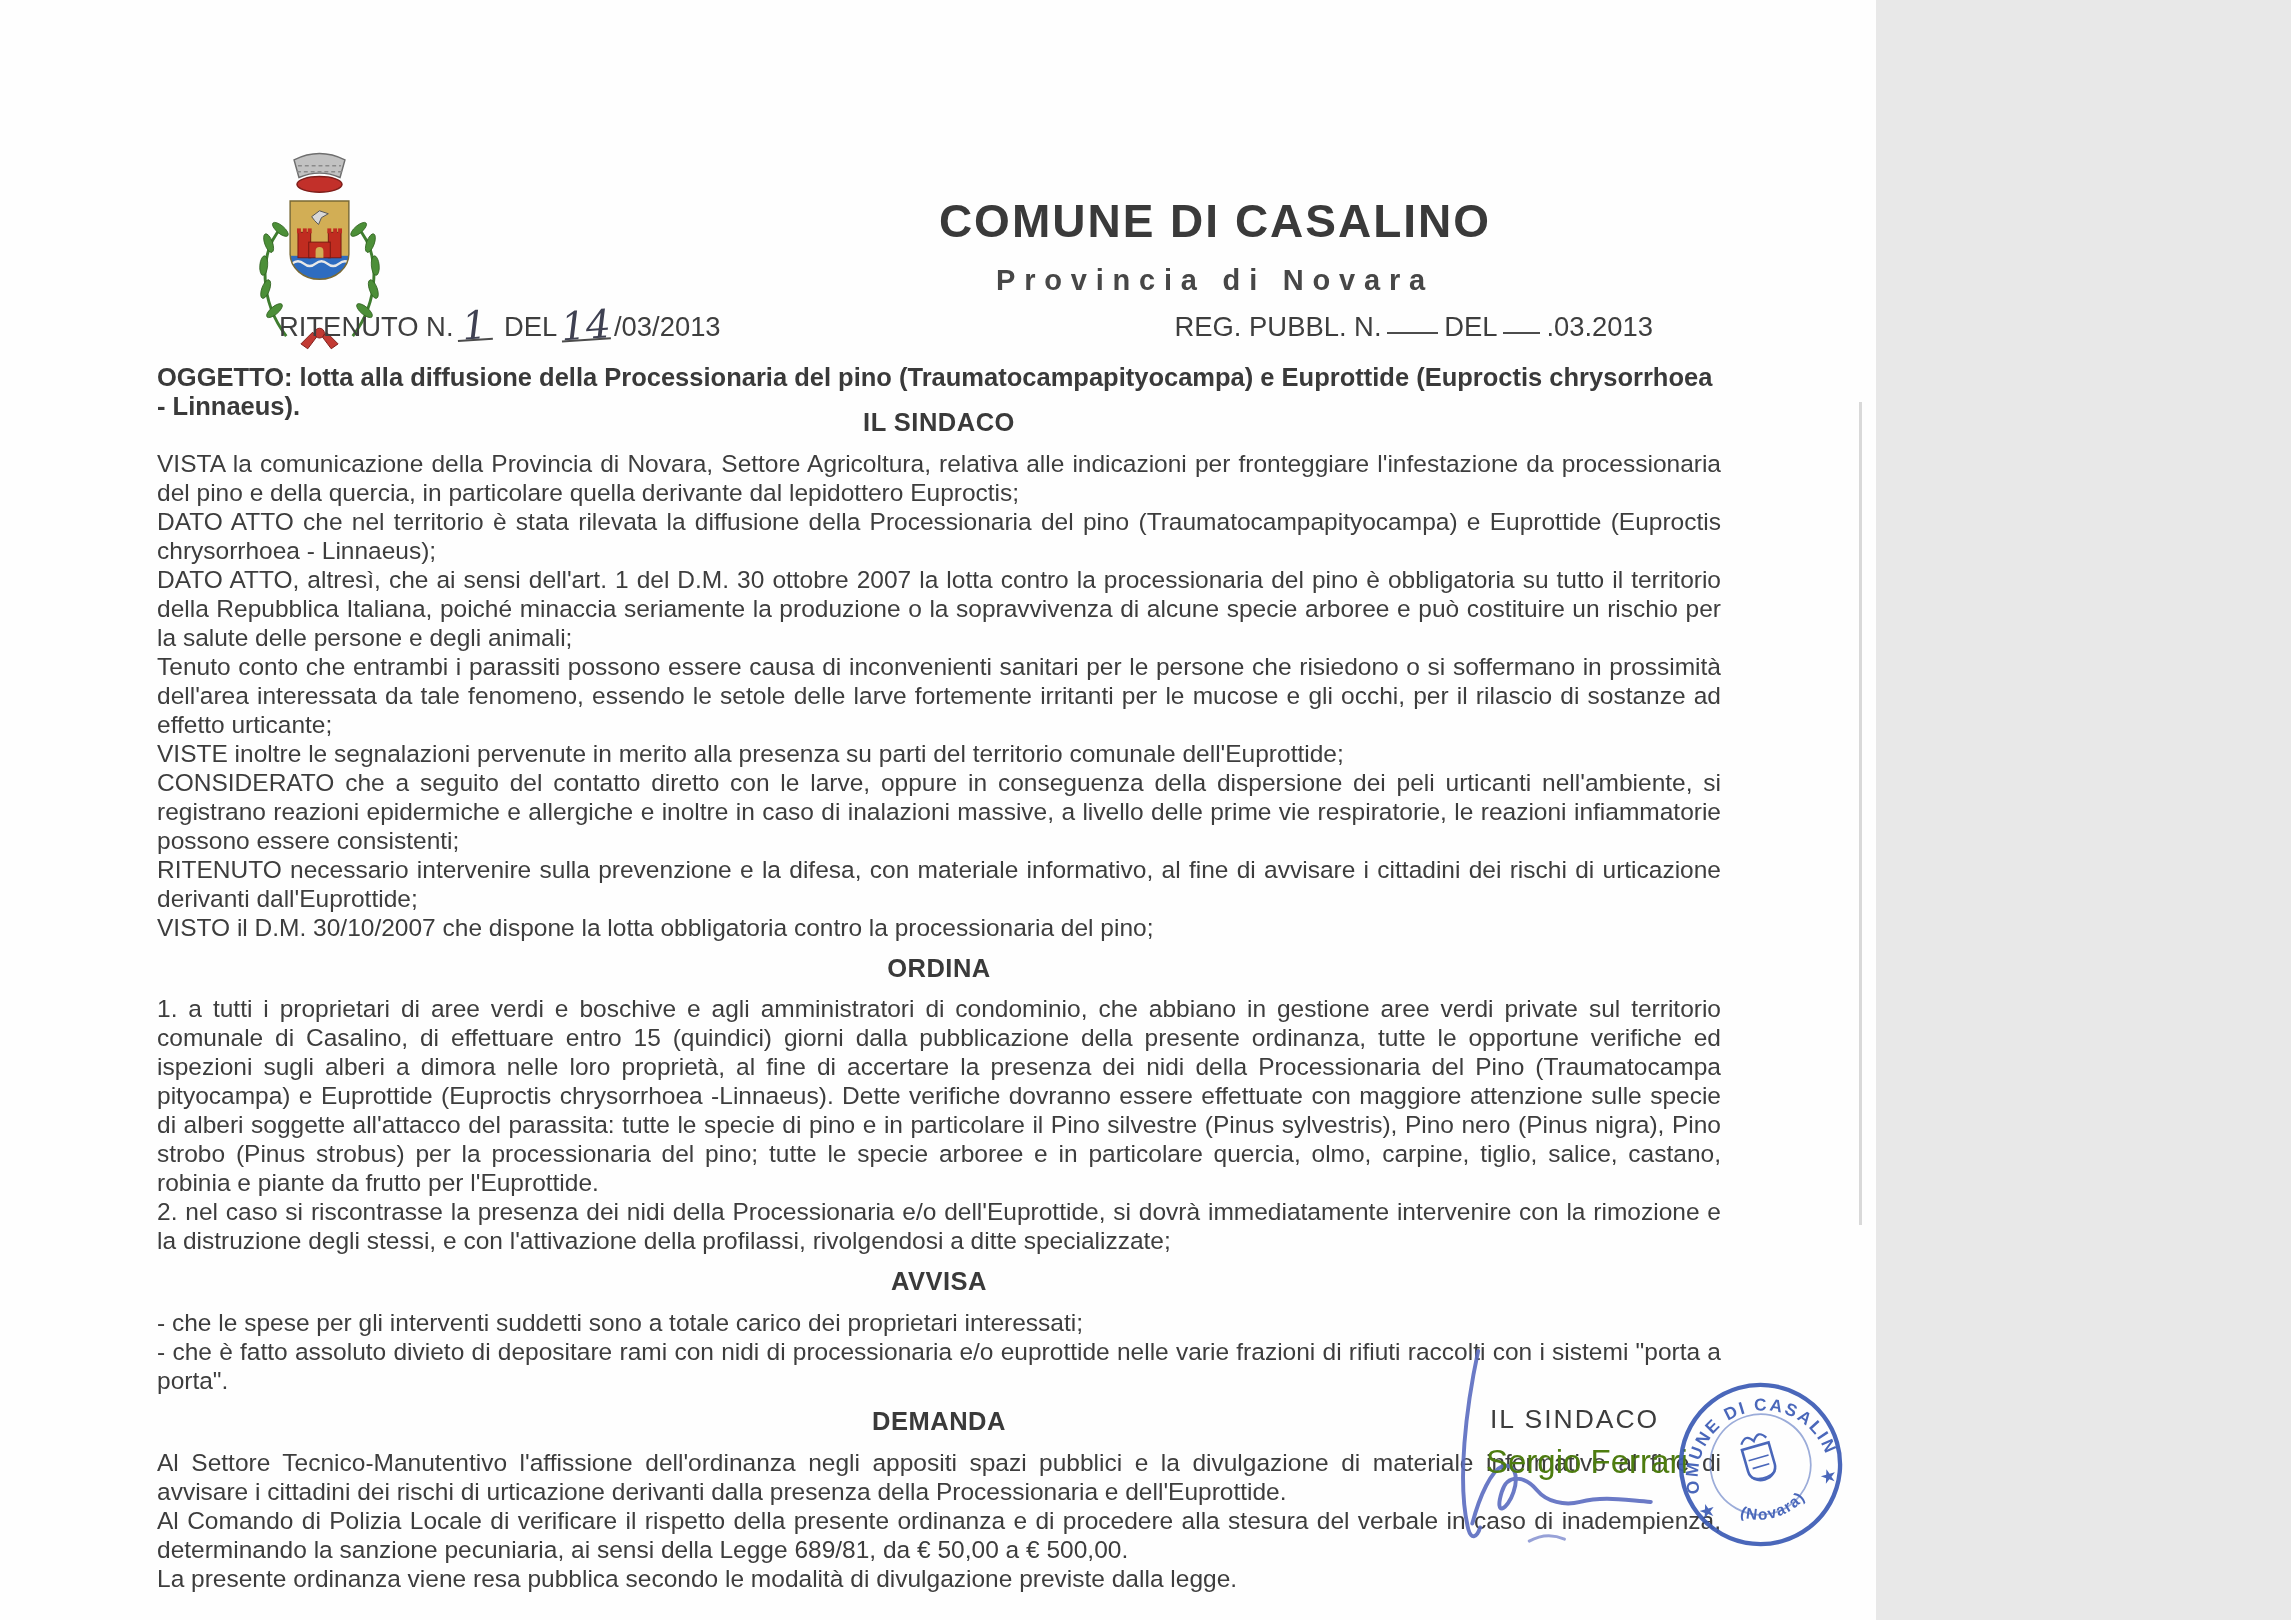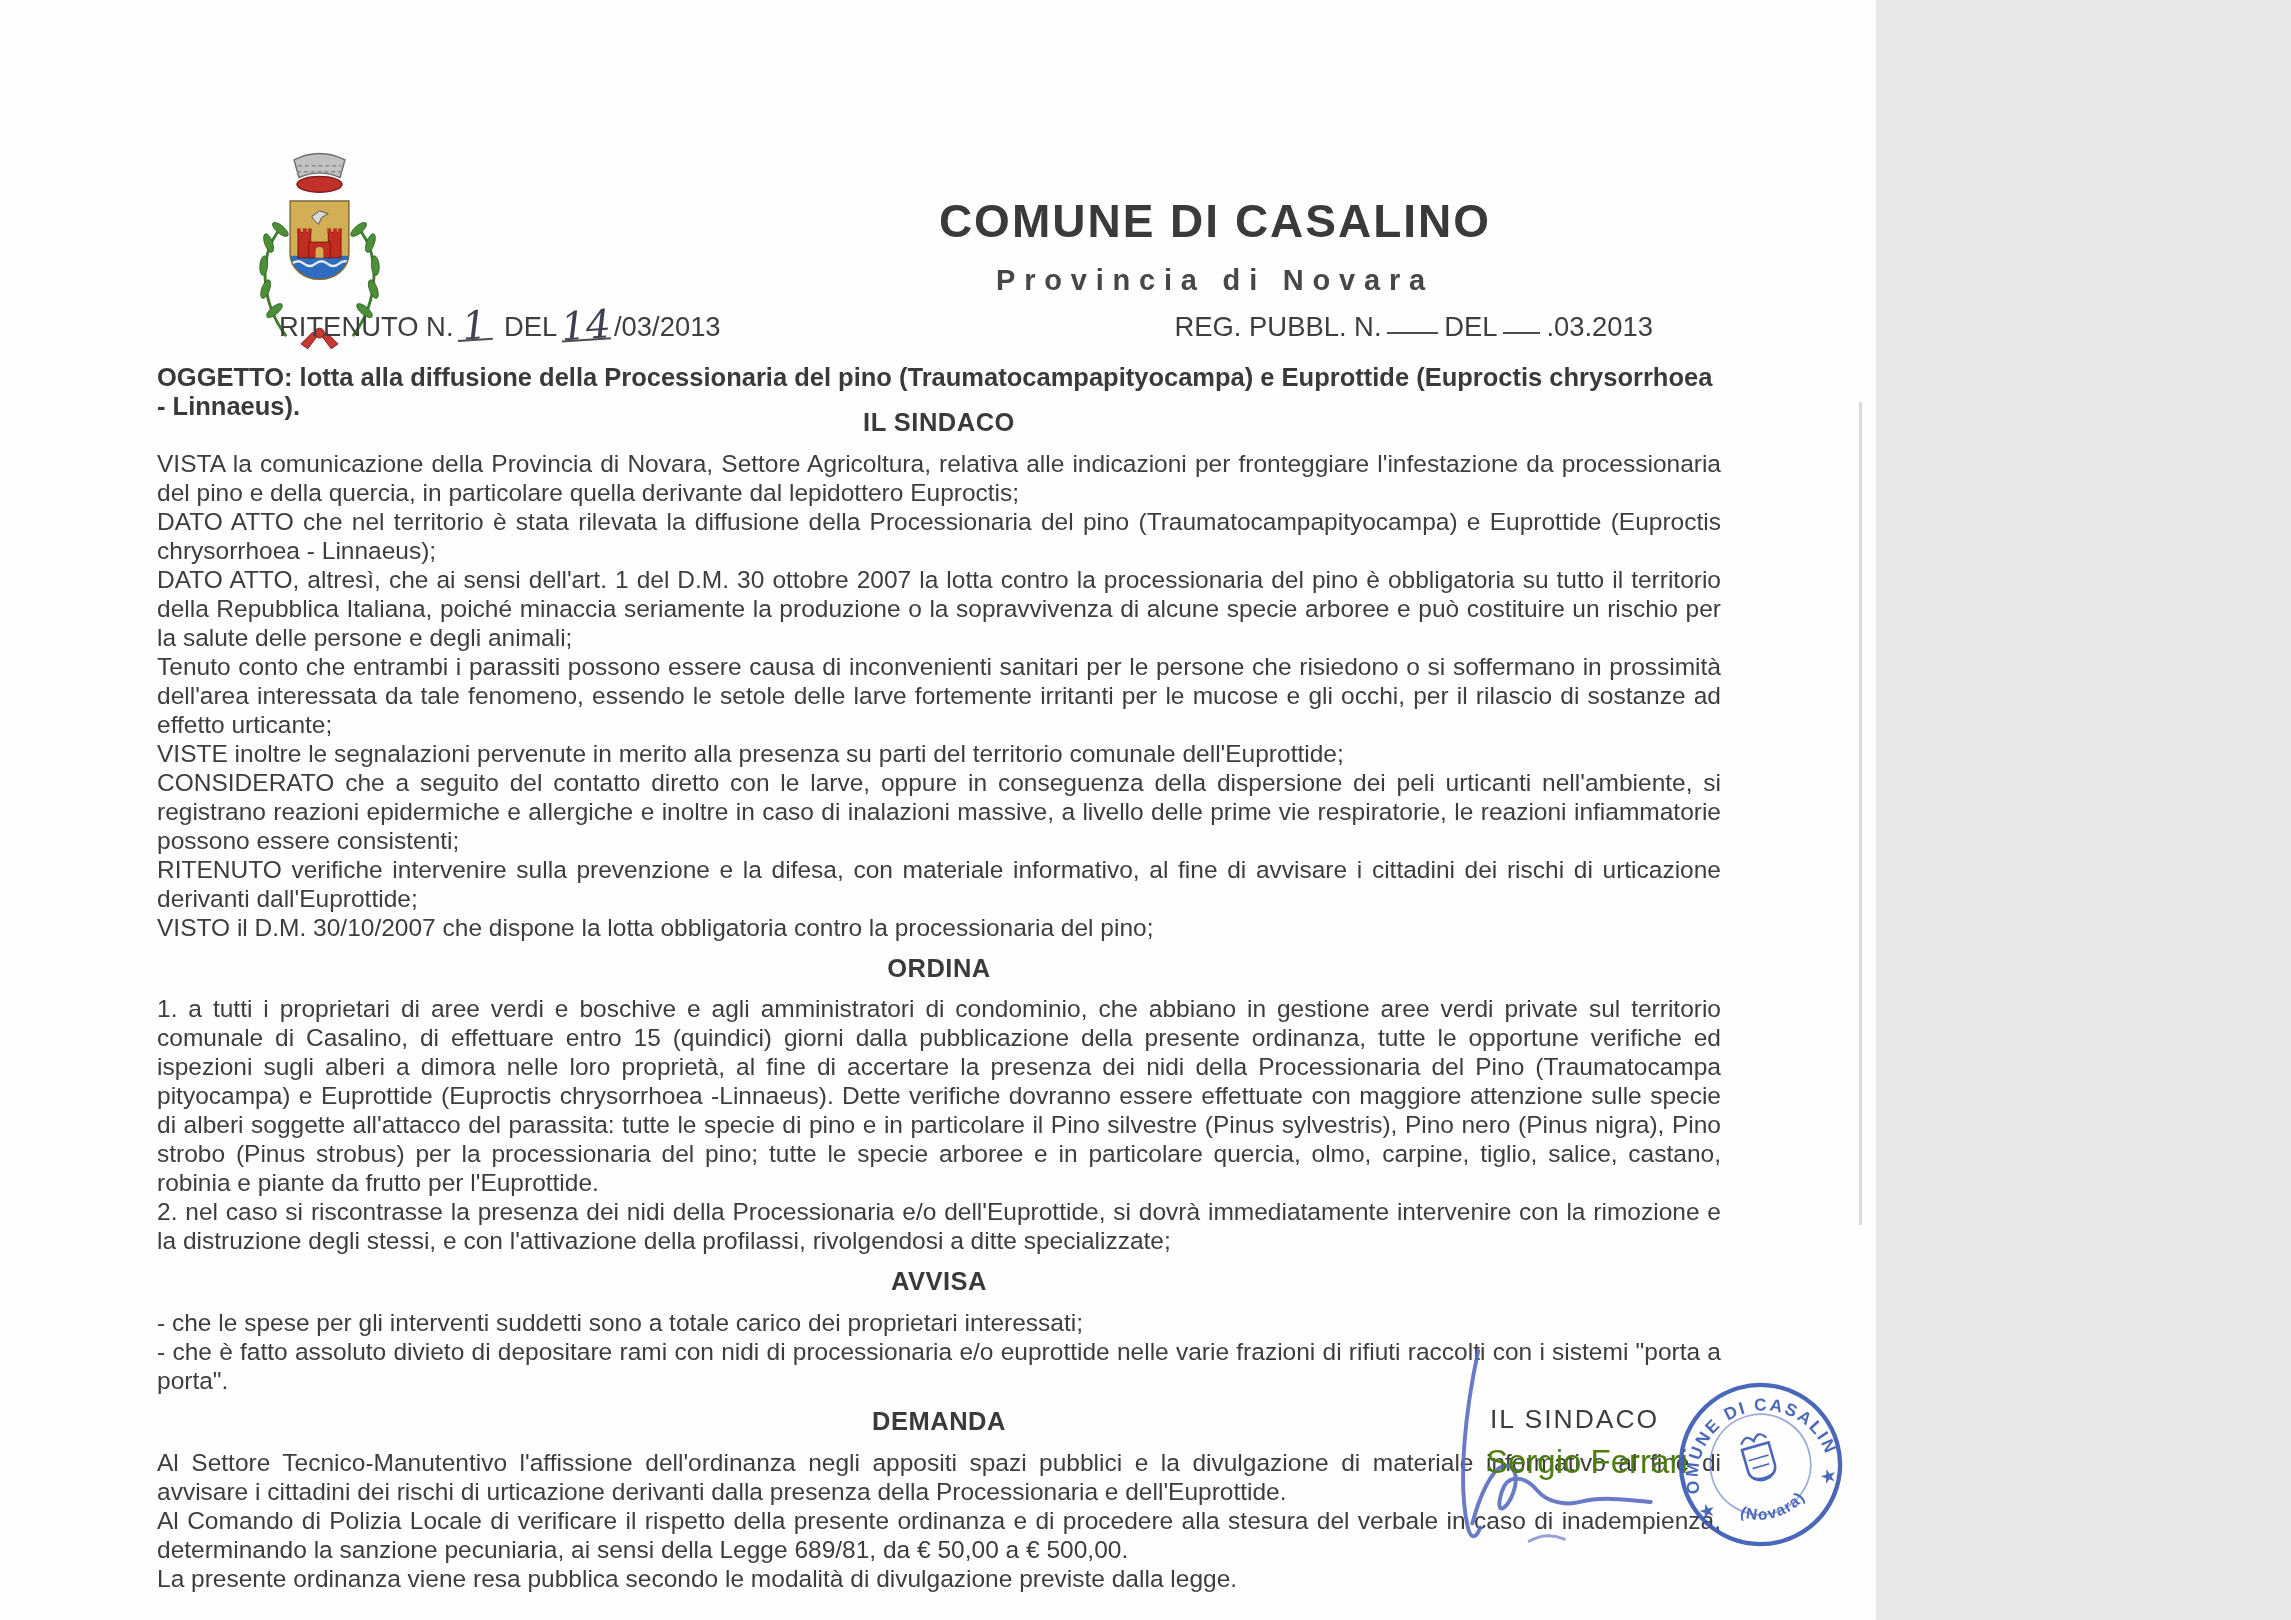--- a/index.html
+++ b/index.html
@@ -139,21 +139,21 @@
 
   <div class="doc-body">
 
     <div class="section-heading first">IL SINDACO</div>
     <p>VISTA la comunicazione della Provincia di Novara, Settore Agricoltura, relativa alle indicazioni per fronteggiare l'infestazione da processionaria del pino e della quercia, in particolare quella derivante dal lepidottero Euproctis;</p>
     <p>DATO ATTO che nel territorio è stata rilevata la diffusione della Processionaria del pino (Traumatocampapityocampa) e Euprottide (Euproctis chrysorrhoea - Linnaeus);</p>
     <p>DATO ATTO, altresì, che ai sensi dell'art. 1 del D.M. 30 ottobre 2007 la lotta contro la processionaria del pino è obbligatoria su tutto il territorio della Repubblica Italiana, poiché minaccia seriamente la produzione o la sopravvivenza di alcune specie arboree e può costituire un rischio per la salute delle persone e degli animali;</p>
     <p>Tenuto conto che entrambi i parassiti possono essere causa di inconvenienti sanitari per le persone che risiedono o si soffermano in prossimità dell'area interessata da tale fenomeno, essendo le setole delle larve fortemente irritanti per le mucose e gli occhi, per il rilascio di sostanze ad effetto urticante;</p>
     <p>VISTE inoltre le segnalazioni pervenute in merito alla presenza su parti del territorio comunale dell'Euprottide;</p>
     <p>CONSIDERATO che a seguito del contatto diretto con le larve, oppure in conseguenza della dispersione dei peli urticanti nell'ambiente, si registrano reazioni epidermiche e allergiche e inoltre in caso di inalazioni massive, a livello delle prime vie respiratorie, le reazioni infiammatorie possono essere consistenti;</p>
-    <p>RITENUTO verifiche intervenire sulla prevenzione e la difesa, con materiale informativo, al fine di avvisare i cittadini dei rischi di urticazione derivanti dall'Euprottide;</p>
+    <p>RITENUTO necessario intervenire sulla prevenzione e la difesa, con materiale informativo, al fine di avvisare i cittadini dei rischi di urticazione derivanti dall'Euprottide;</p>
     <p>VISTO il D.M. 30/10/2007 che dispone la lotta obbligatoria contro la processionaria del pino;</p>
 
     <div class="section-heading">ORDINA</div>
     <p>1. a tutti i proprietari di aree verdi e boschive e agli amministratori di condominio, che abbiano in gestione aree verdi private sul territorio comunale di Casalino, di effettuare entro 15 (quindici) giorni dalla pubblicazione della presente ordinanza, tutte le opportune verifiche ed ispezioni sugli alberi a dimora nelle loro proprietà, al fine di accertare la presenza dei nidi della Processionaria del Pino (Traumatocampa pityocampa) e Euprottide (Euproctis chrysorrhoea -Linnaeus). Dette verifiche dovranno essere effettuate con maggiore attenzione sulle specie di alberi soggette all'attacco del parassita: tutte le specie di pino e in particolare il Pino silvestre (Pinus sylvestris), Pino nero (Pinus nigra), Pino strobo (Pinus strobus) per la processionaria del pino; tutte le specie arboree e in particolare quercia, olmo, carpine, tiglio, salice, castano, robinia e piante da frutto per l'Euprottide.</p>
     <p>2. nel caso si riscontrasse la presenza dei nidi della Processionaria e/o dell'Euprottide, si dovrà immediatamente intervenire con la rimozione e la distruzione degli stessi, e con l'attivazione della profilassi, rivolgendosi a ditte specializzate;</p>
 
     <div class="section-heading">AVVISA</div>
     <p>- che le spese per gli interventi suddetti sono a totale carico dei proprietari interessati;</p>
     <p>- che è fatto assoluto divieto di depositare rami con nidi di processionaria e/o euprottide nelle varie frazioni di rifiuti raccolti con i sistemi "porta a porta".</p>
 

